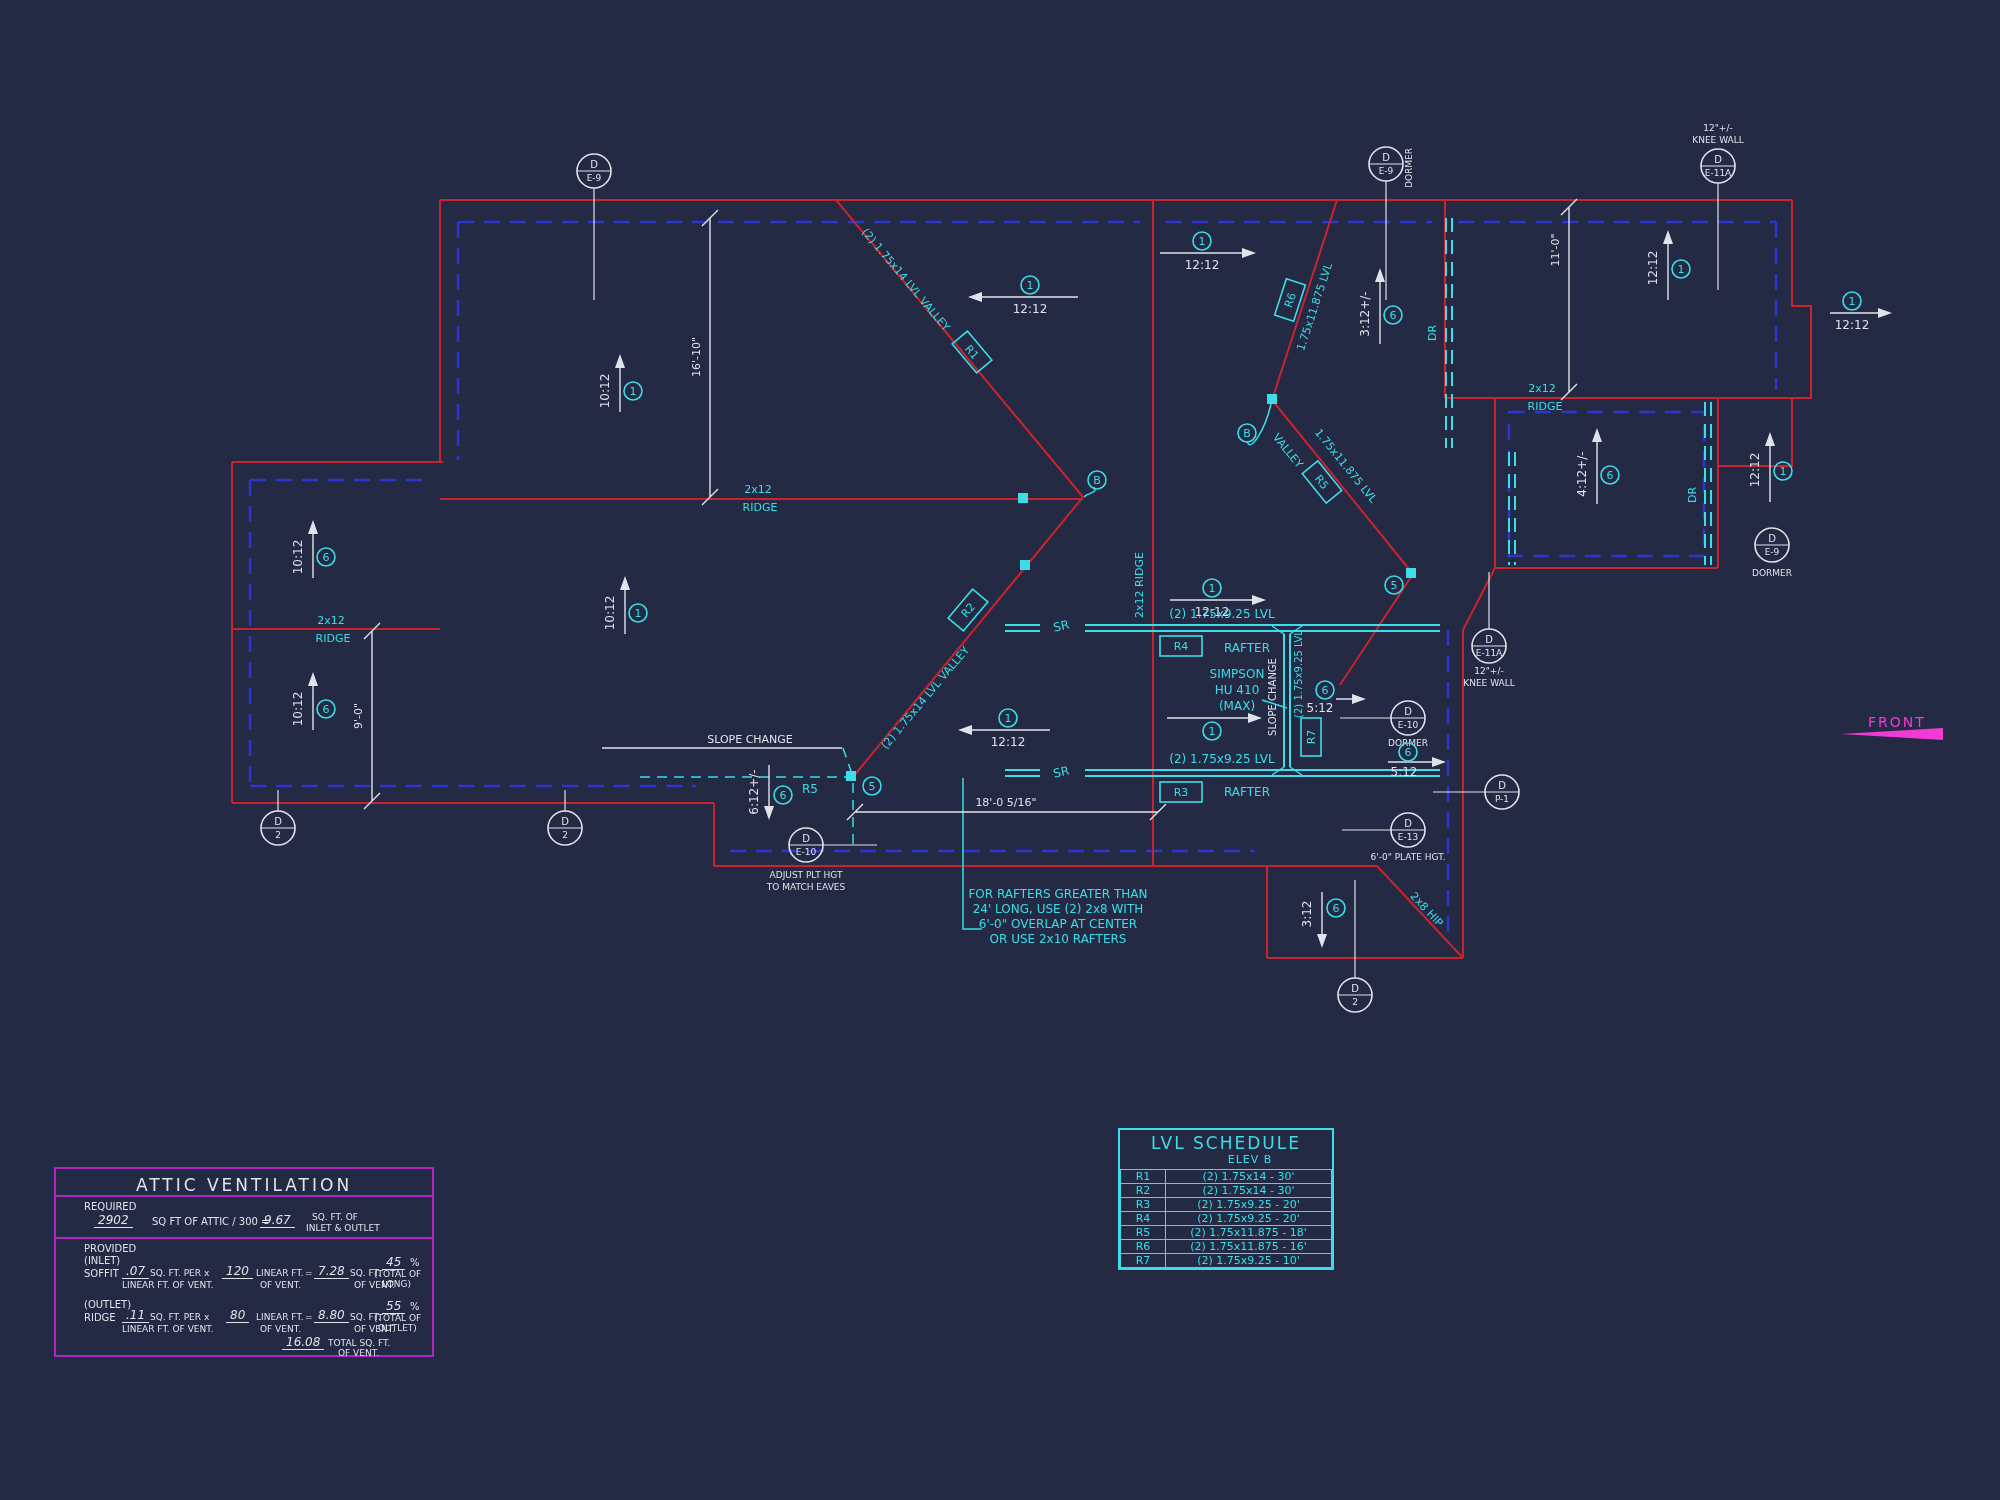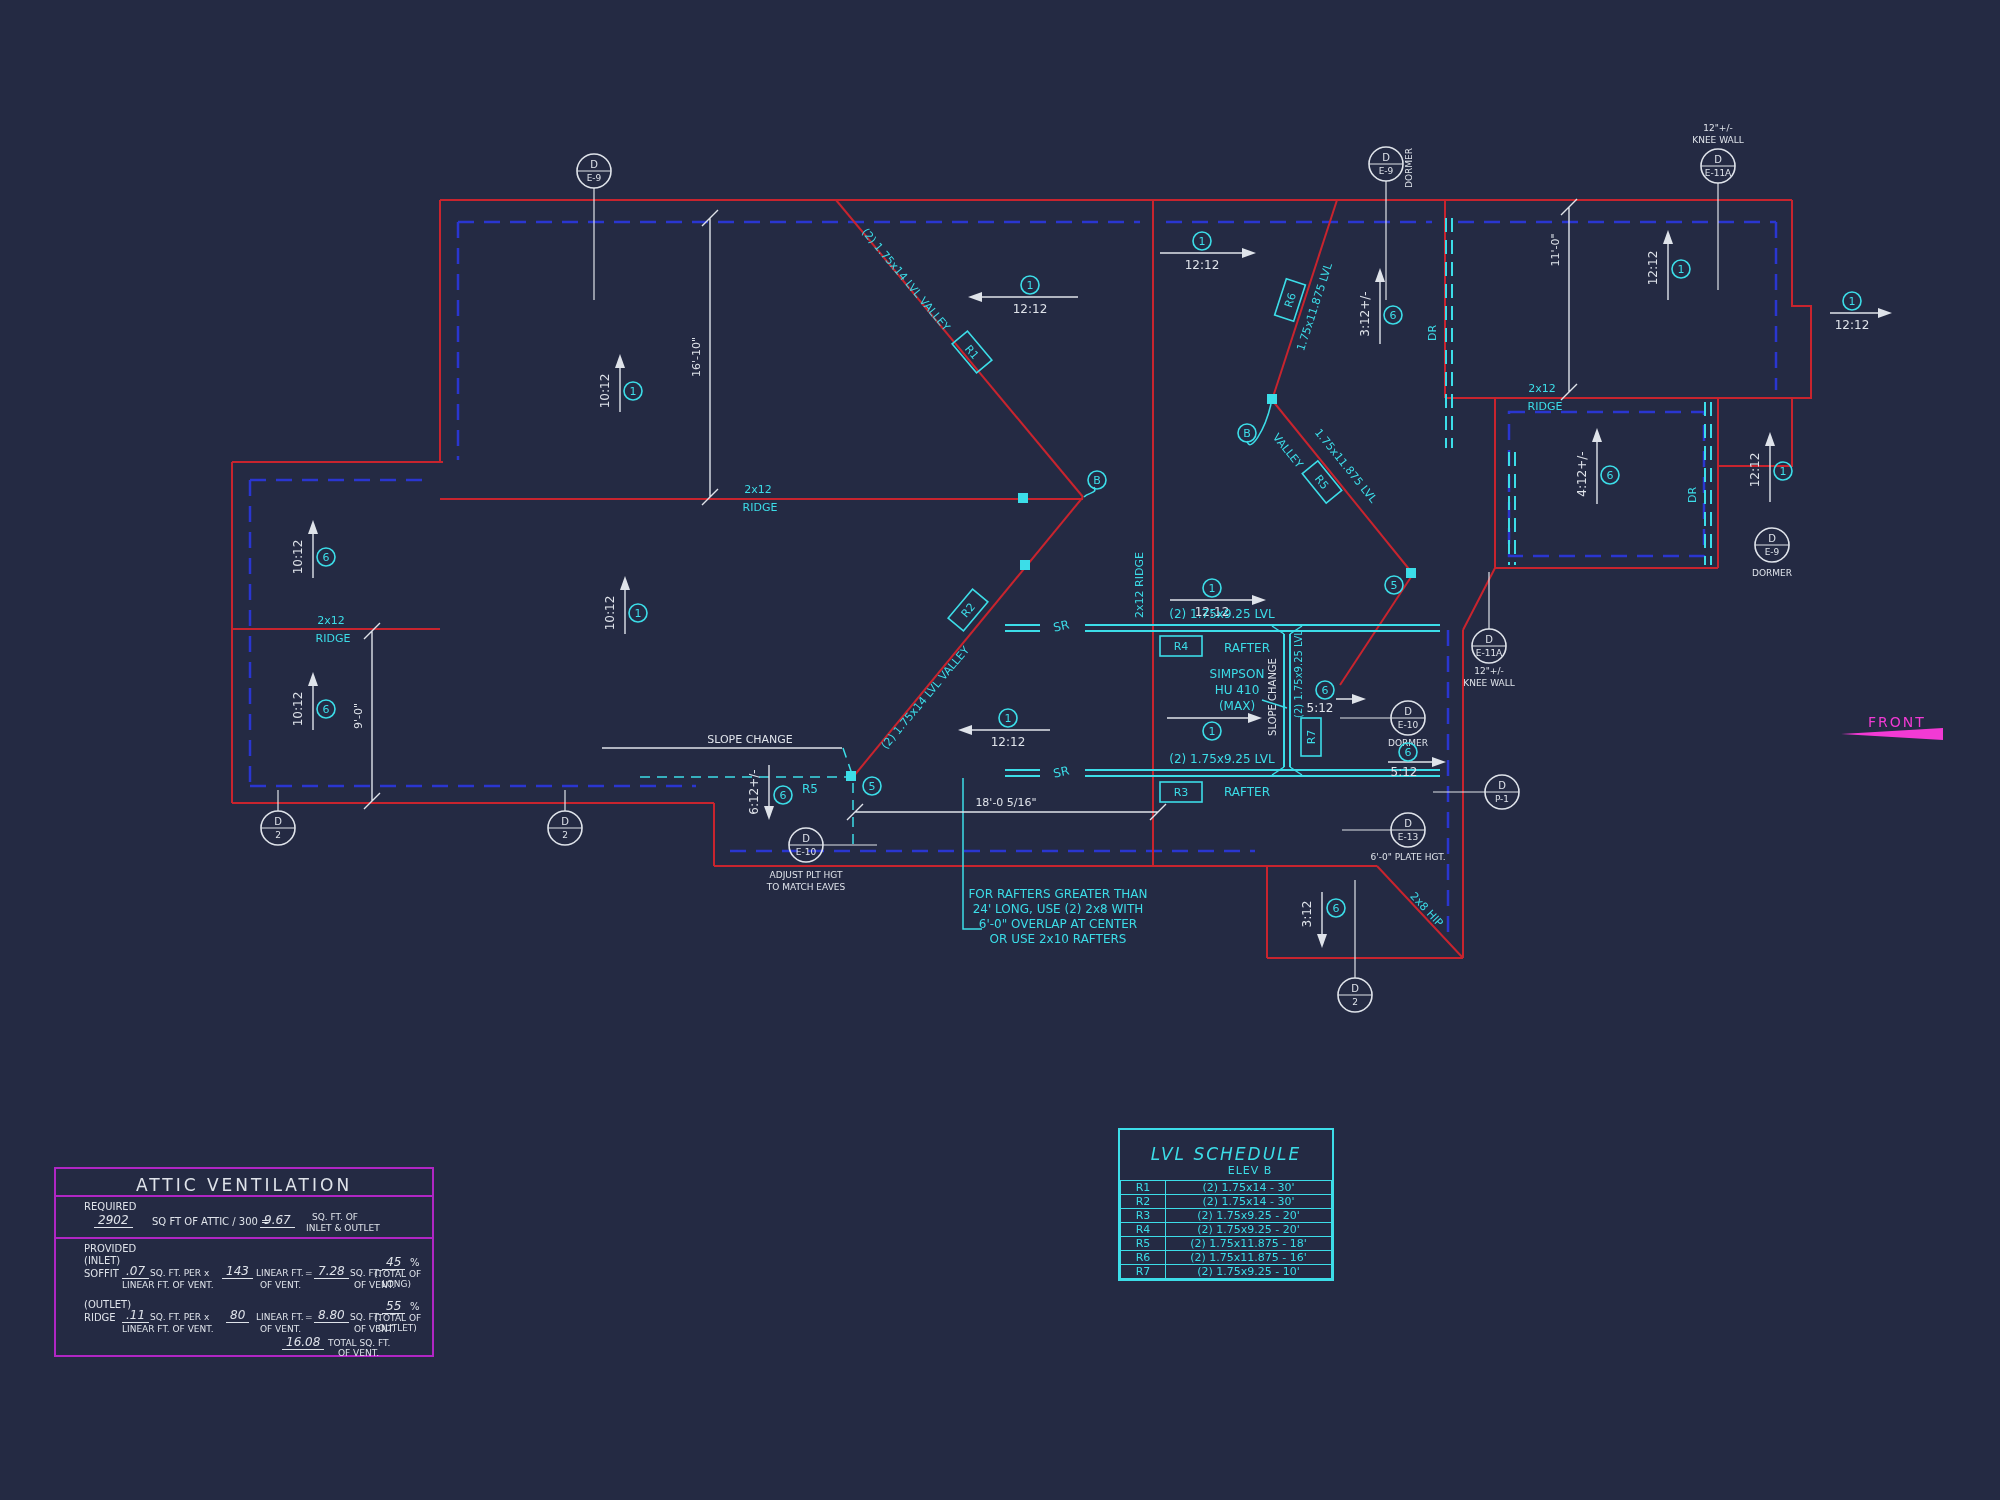--- a/index.html
+++ b/index.html
@@ -26,21 +26,21 @@
   .ah{fill:#dfe3ea;}
   
   .attic{position:absolute;left:54px;top:1167px;width:376px;height:186px;
          border:2px solid #b026c4;color:#dfe3ea;}
   .attic .hline{position:absolute;left:0;width:100%;height:0;border-top:2px solid #b026c4;}
   .attic span{position:absolute;white-space:nowrap;}
   .u{border-bottom:1.4px solid #dfe3ea;padding:0 4px;font-style:italic;}
   .attic-title{width:100%;text-align:center;top:6px;font-size:17px;letter-spacing:3px;}
   .lvl{position:absolute;left:1118px;top:1128px;width:212px;color:#3cdde8;
        border:2px solid #3cdde8;}
-  .lvl .hd{text-align:center;font-size:17px;letter-spacing:2px;padding-top:14px;font-style:italic;}
+  .lvl .hd{text-align:center;font-size:17px;letter-spacing:2px;padding-top:3px;}
   .lvl .sub{text-align:center;font-size:11px;letter-spacing:1px;padding-bottom:3px;margin-left:48px;}
   .lvl table{border-collapse:collapse;width:100%;}
   .lvl td{border:1.5px solid #3cdde8;font-size:11px;text-align:center;padding:0;height:13px;line-height:13px;}
   .lvl td.mk{width:44px;}
   .tblock{position:absolute;left:1690px;top:1180px;width:280px;color:#dfe3ea;}
   .tblock .t{font-size:24px;letter-spacing:2px;border-bottom:2px solid #dfe3ea;
              padding-bottom:4px;white-space:nowrap;}
   .tblock .sc{color:#3cdde8;font-size:12px;text-align:center;margin-top:4px;white-space:nowrap;}
   .tblock .nh{font-size:12px;margin-top:44px;text-decoration:underline;margin-left:28px;}
   .tblock .ni{font-size:11px;margin-left:28px;margin-top:4px;white-space:nowrap;}
@@ -444,21 +444,21 @@
   <span style="left:96px;top:47px;font-size:10px">SQ FT OF ATTIC / 300 =</span>
   <span class="u" style="left:204px;top:44px;font-size:12px">9.67</span>
   <span style="left:256px;top:43px;font-size:9px">SQ. FT. OF</span>
   <span style="left:250px;top:54px;font-size:9px">INLET &amp; OUTLET</span>
   <span style="left:28px;top:74px;font-size:10px">PROVIDED</span>
   <span style="left:28px;top:86px;font-size:10px">(INLET)</span>
   <span style="left:28px;top:99px;font-size:10px">SOFFIT</span>
   <span class="u" style="left:66px;top:95px;font-size:12px">.07</span>
   <span style="left:94px;top:99px;font-size:9px">SQ. FT. PER x</span>
   <span style="left:66px;top:111px;font-size:9px">LINEAR FT. OF VENT.</span>
-  <span class="u" style="left:166px;top:95px;font-size:12px">143</span>
+  <span class="u" style="left:166px;top:95px;font-size:12px">120</span>
   <span style="left:200px;top:99px;font-size:9px">LINEAR FT.</span>
   <span style="left:204px;top:111px;font-size:9px">OF VENT.</span>
   <span style="left:249px;top:99px;font-size:9px">=</span>
   <span class="u" style="left:258px;top:95px;font-size:12px">7.28</span>
   <span style="left:294px;top:99px;font-size:9px">SQ. FT.</span>
   <span style="left:298px;top:111px;font-size:9px">OF VENT.</span>
   <span class="u" style="left:326px;top:86px;font-size:12px">45</span>
   <span style="left:354px;top:88px;font-size:10px">%</span>
   <span style="left:318px;top:100px;font-size:9px">(TOTAL OF</span>
   <span style="left:326px;top:110px;font-size:9px">LONG)</span>

